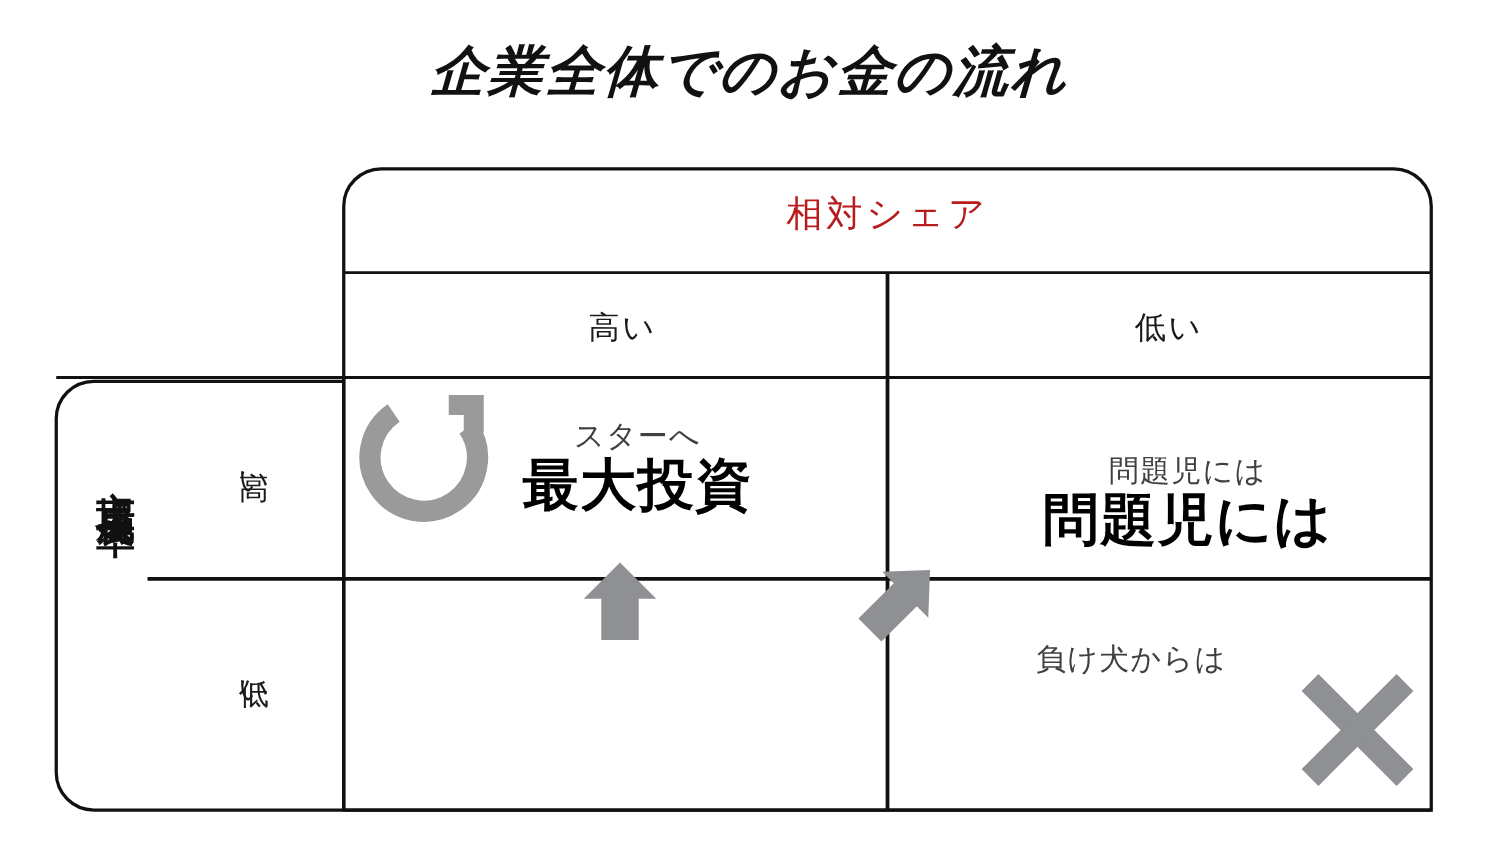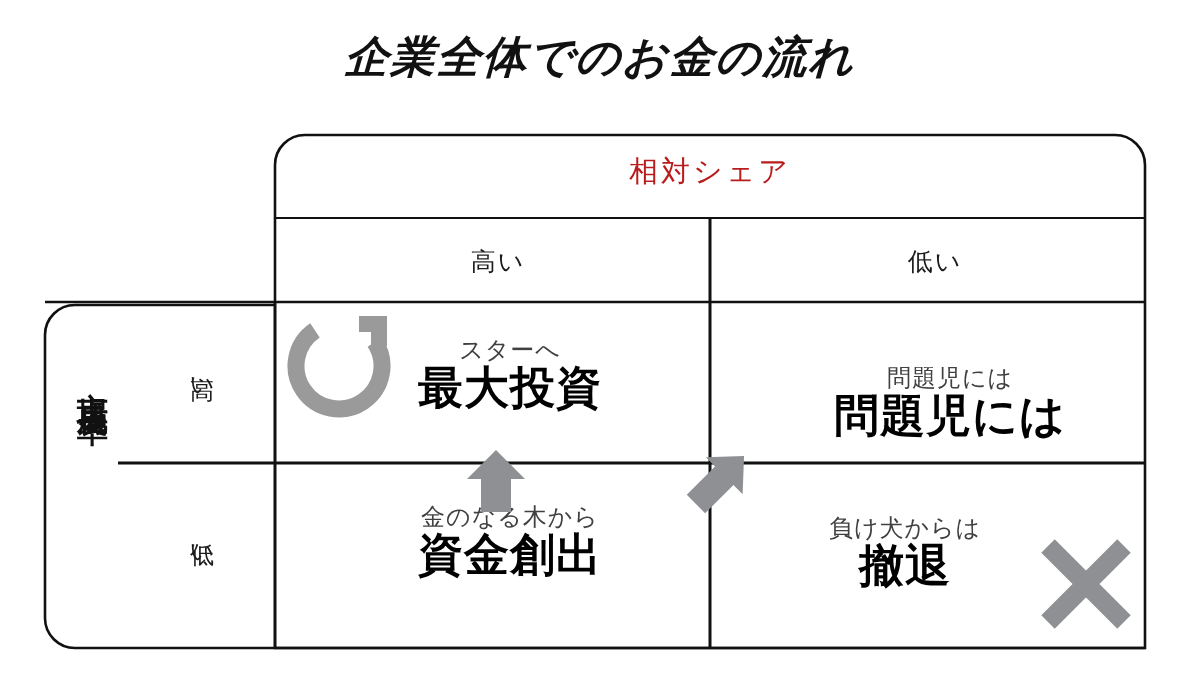--- a/index.html
+++ b/index.html
@@ -172,28 +172,23 @@
   <div class="quad" id="quad-star">
     <div class="sub">スターへ</div>
     <div class="main">最大投資</div>
   </div>
 
   <div class="quad" id="quad-question">
     <div class="sub">問題児には</div>
     <div class="main">問題児には</div>
   </div>
 
-  <div class="quad" id="quad-cashcow">
-    <div class="sub">金のなる木から</div>
-    <div class="main">資金創出</div>
-  </div>
 
   <div class="quad" id="quad-dog">
     <div class="sub">負け犬からは</div>
-    <div class="main">撤退</div>
   </div>
 
   <svg class="icon-abs" id="icon-cycle" width="108" height="108" viewBox="0 0 108 108" aria-hidden="true">
     <path d="M 54 11
              A 43 43 0 1 0 97 54" fill="none" stroke="#9a9a9a" stroke-width="17" stroke-linecap="butt" transform="rotate(-34 54 54)"></path>
     <polygon points="74,4 102,4 102,34 86,34 86,20 74,20" fill="#9a9a9a"></polygon>
   </svg>
 
   <svg class="icon-abs" id="icon-arrow-up" width="62" height="66" viewBox="0 0 62 66" aria-hidden="true">
     <polygon points="31,2 60,31 46,31 46,64 16,64 16,31 2,31" fill="#8e9093"></polygon>

